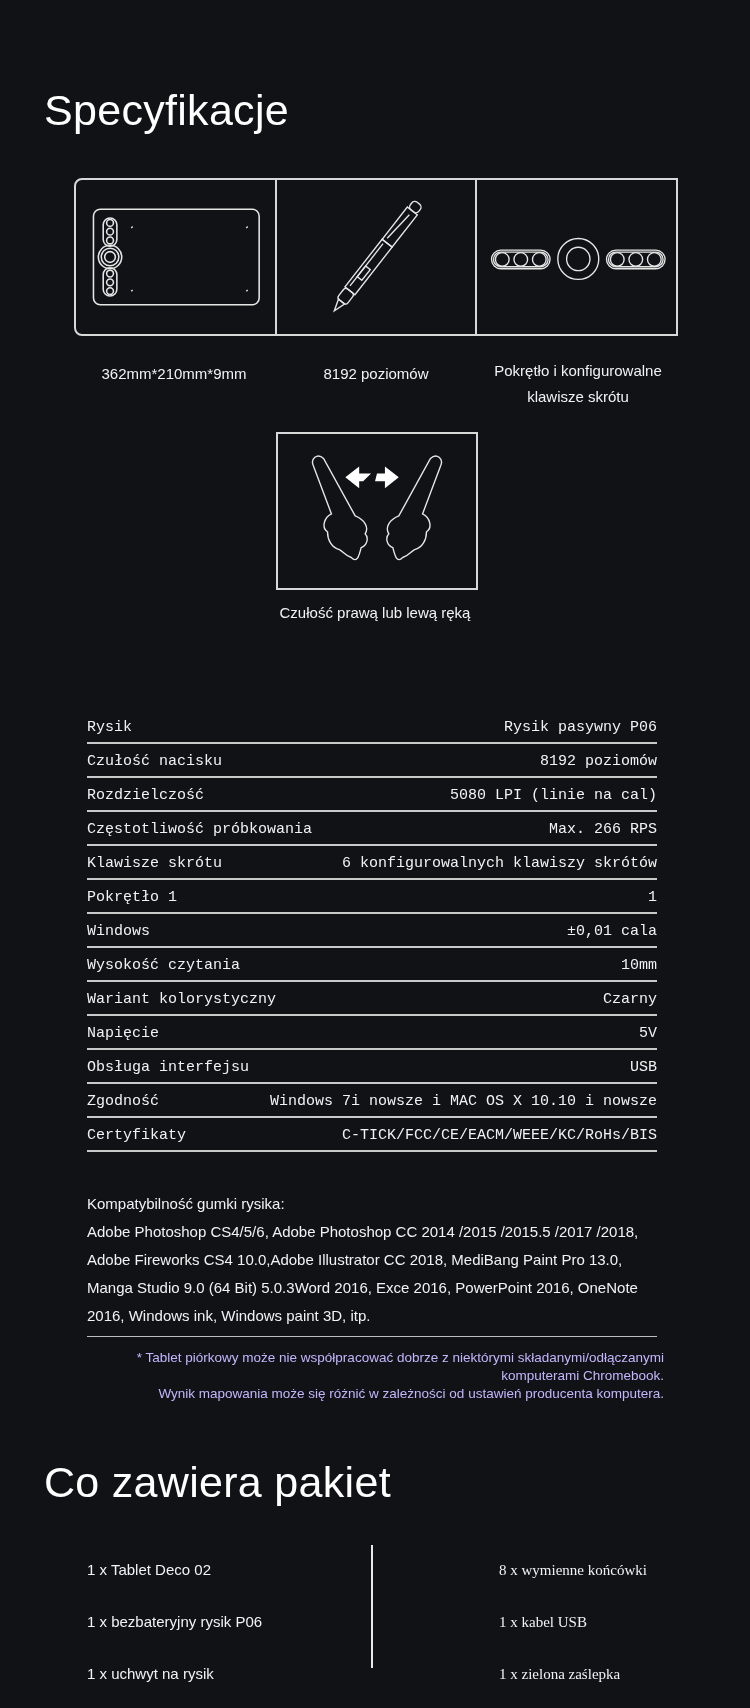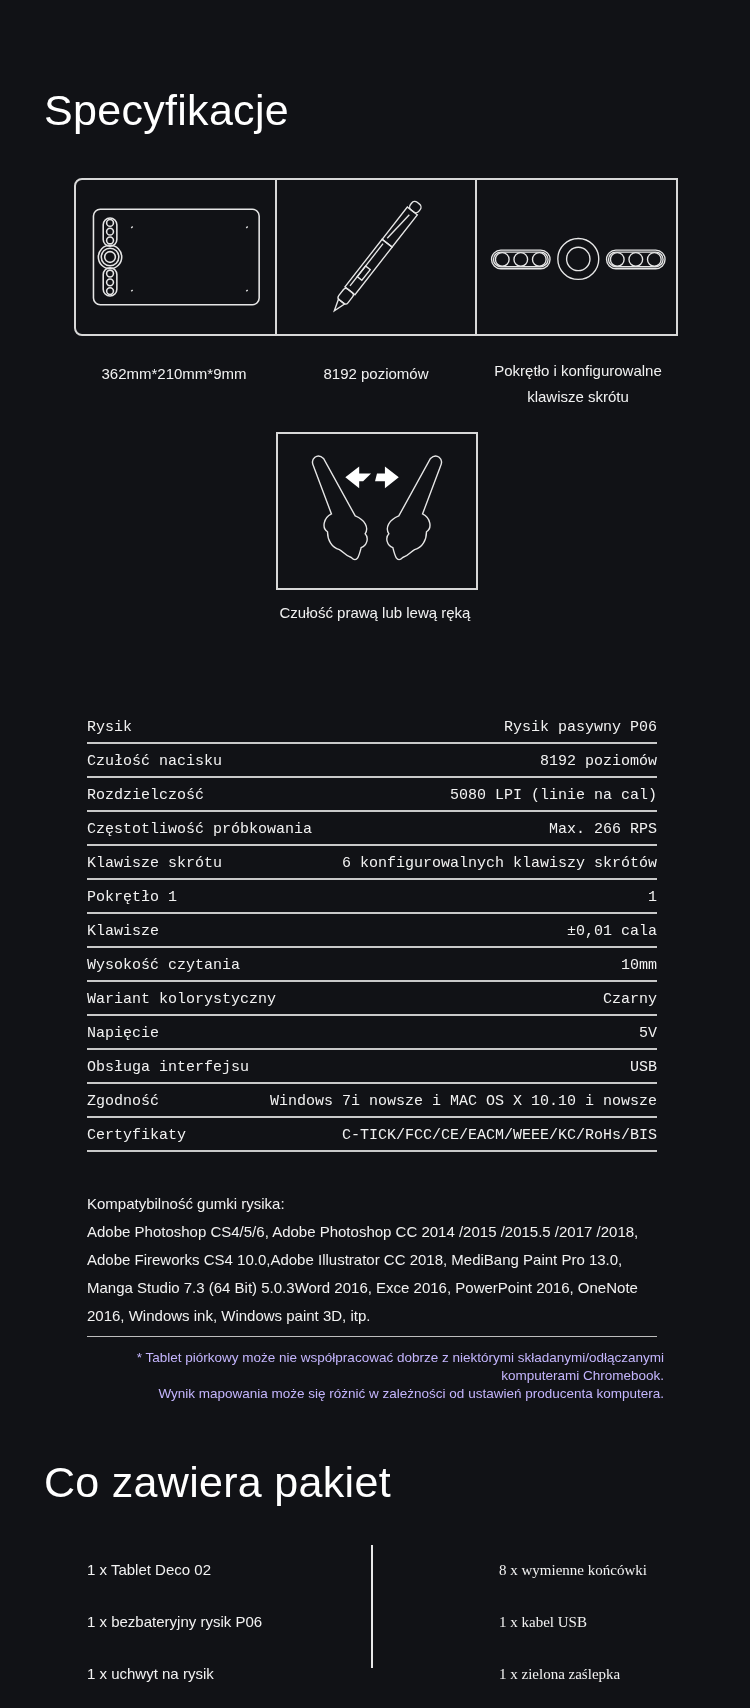--- a/index.html
+++ b/index.html
@@ -159,21 +159,21 @@
     </div>
   <div class="spec-row">
       <span>Klawisze skrótu</span>
       <span>6 konfigurowalnych klawiszy skrótów</span>
     </div>
   <div class="spec-row">
       <span>Pokrętło 1</span>
       <span>1</span>
     </div>
   <div class="spec-row">
-      <span>Klawisze</span>
+      <span>Windows</span>
       <span>±0,01 cala</span>
     </div>
   <div class="spec-row">
       <span>Wysokość czytania</span>
       <span>10mm</span>
     </div>
   <div class="spec-row">
       <span>Wariant kolorystyczny</span>
       <span>Czarny</span>
     </div>
@@ -192,21 +192,21 @@
   <div class="spec-row">
       <span>Certyfikaty</span>
       <span>C-TICK/FCC/CE/EACM/WEEE/KC/RoHs/BIS</span>
     </div>
 </div>
 
 <div class="compat">
   <div>Kompatybilność gumki rysika:</div>
   <div>Adobe Photoshop CS4/5/6, Adobe Photoshop CC 2014 /2015 /2015.5 /2017 /2018,</div>
   <div>Adobe Fireworks CS4 10.0,Adobe Illustrator CC 2018, MediBang Paint Pro 13.0,</div>
-  <div>Manga Studio 7.3 (64 Bit) 5.0.3Word 2016, Exce 2016, PowerPoint 2016, OneNote</div>
+  <div>Manga Studio 9.0 (64 Bit) 5.0.3Word 2016, Exce 2016, PowerPoint 2016, OneNote</div>
   <div>2016, Windows ink, Windows paint 3D, itp.</div>
 </div>
 <div class="compat-line"></div>
 
 <div class="note">
   <div>* Tablet piórkowy może nie współpracować dobrze z niektórymi składanymi/odłączanymi</div>
   <div>komputerami Chromebook.</div>
   <div>Wynik mapowania może się różnić w zależności od ustawień producenta komputera.</div>
 </div>
 

